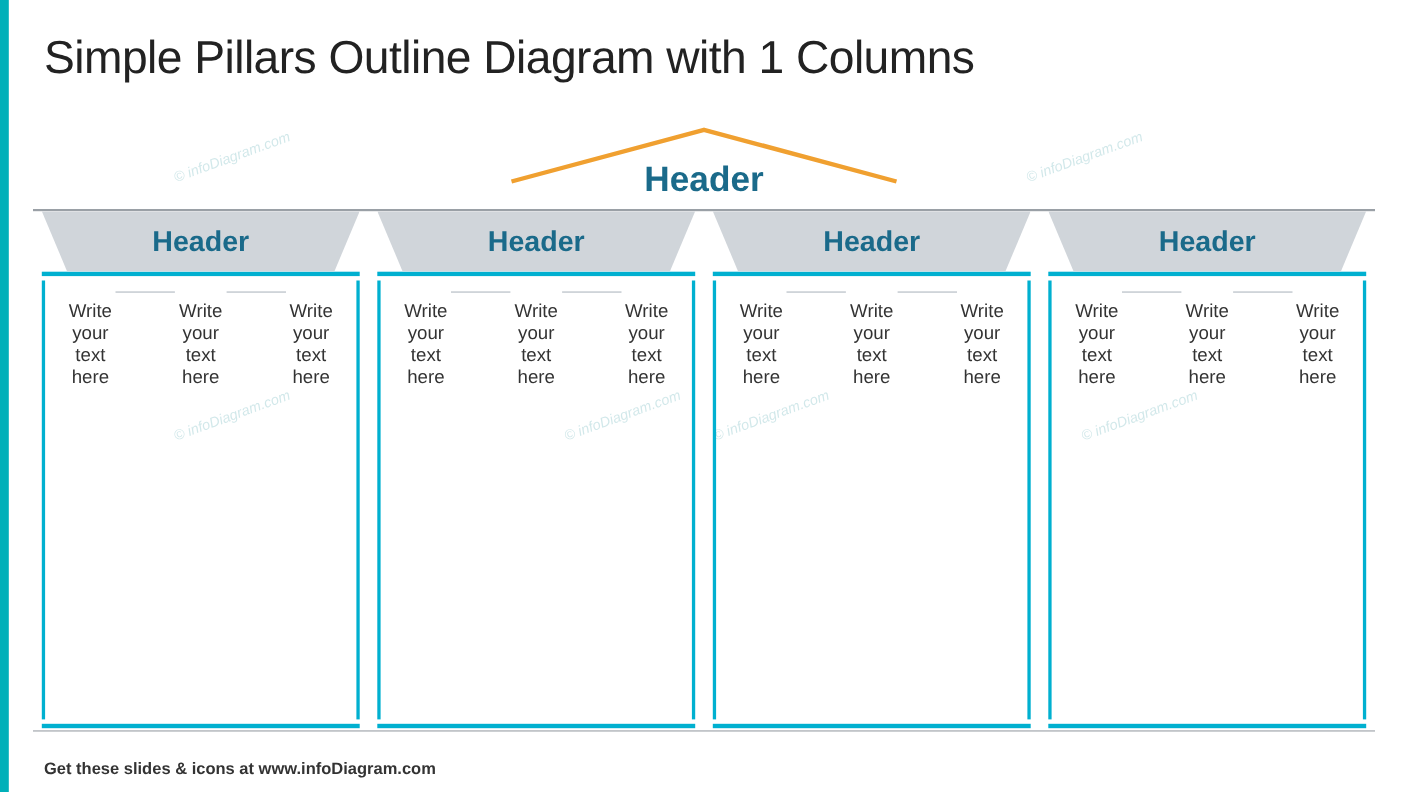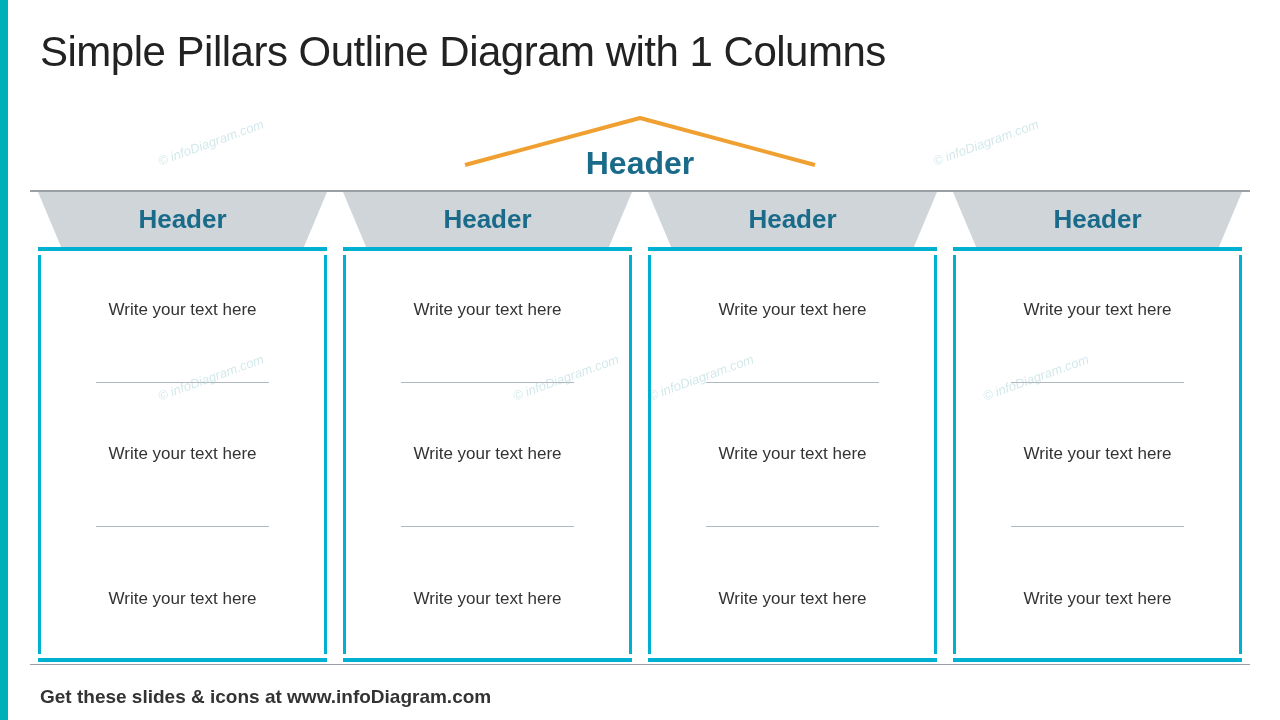--- a/index.html
+++ b/index.html
@@ -137,21 +137,21 @@
       margin-bottom: 4px;
     }
 
     
     .col-content {
       flex: 1;
       border-left: 3px solid #00b0d0;
       border-right: 3px solid #00b0d0;
       padding: 10px 18px;
       display: flex;
-      flex-direction: column;
+      flex-direction: row;
       justify-content: space-around;
     }
 
     .content-item {
       text-align: center;
       font-size: 17px;
       color: #333;
       padding: 8px 0;
     }
 
@@ -168,21 +168,21 @@
       height: 4px;
       background: #00b0d0;
       margin-top: 4px;
     }
 
     
     .footer {
       position: absolute;
       bottom: 12px;
       left: 40px;
-      font-size: 19px;
+      font-size: 15px;
       color: #888;
     }
     .footer span {
       font-weight: 700;
       color: #333;
     }
   </style>
 </head>
 <body>
 

